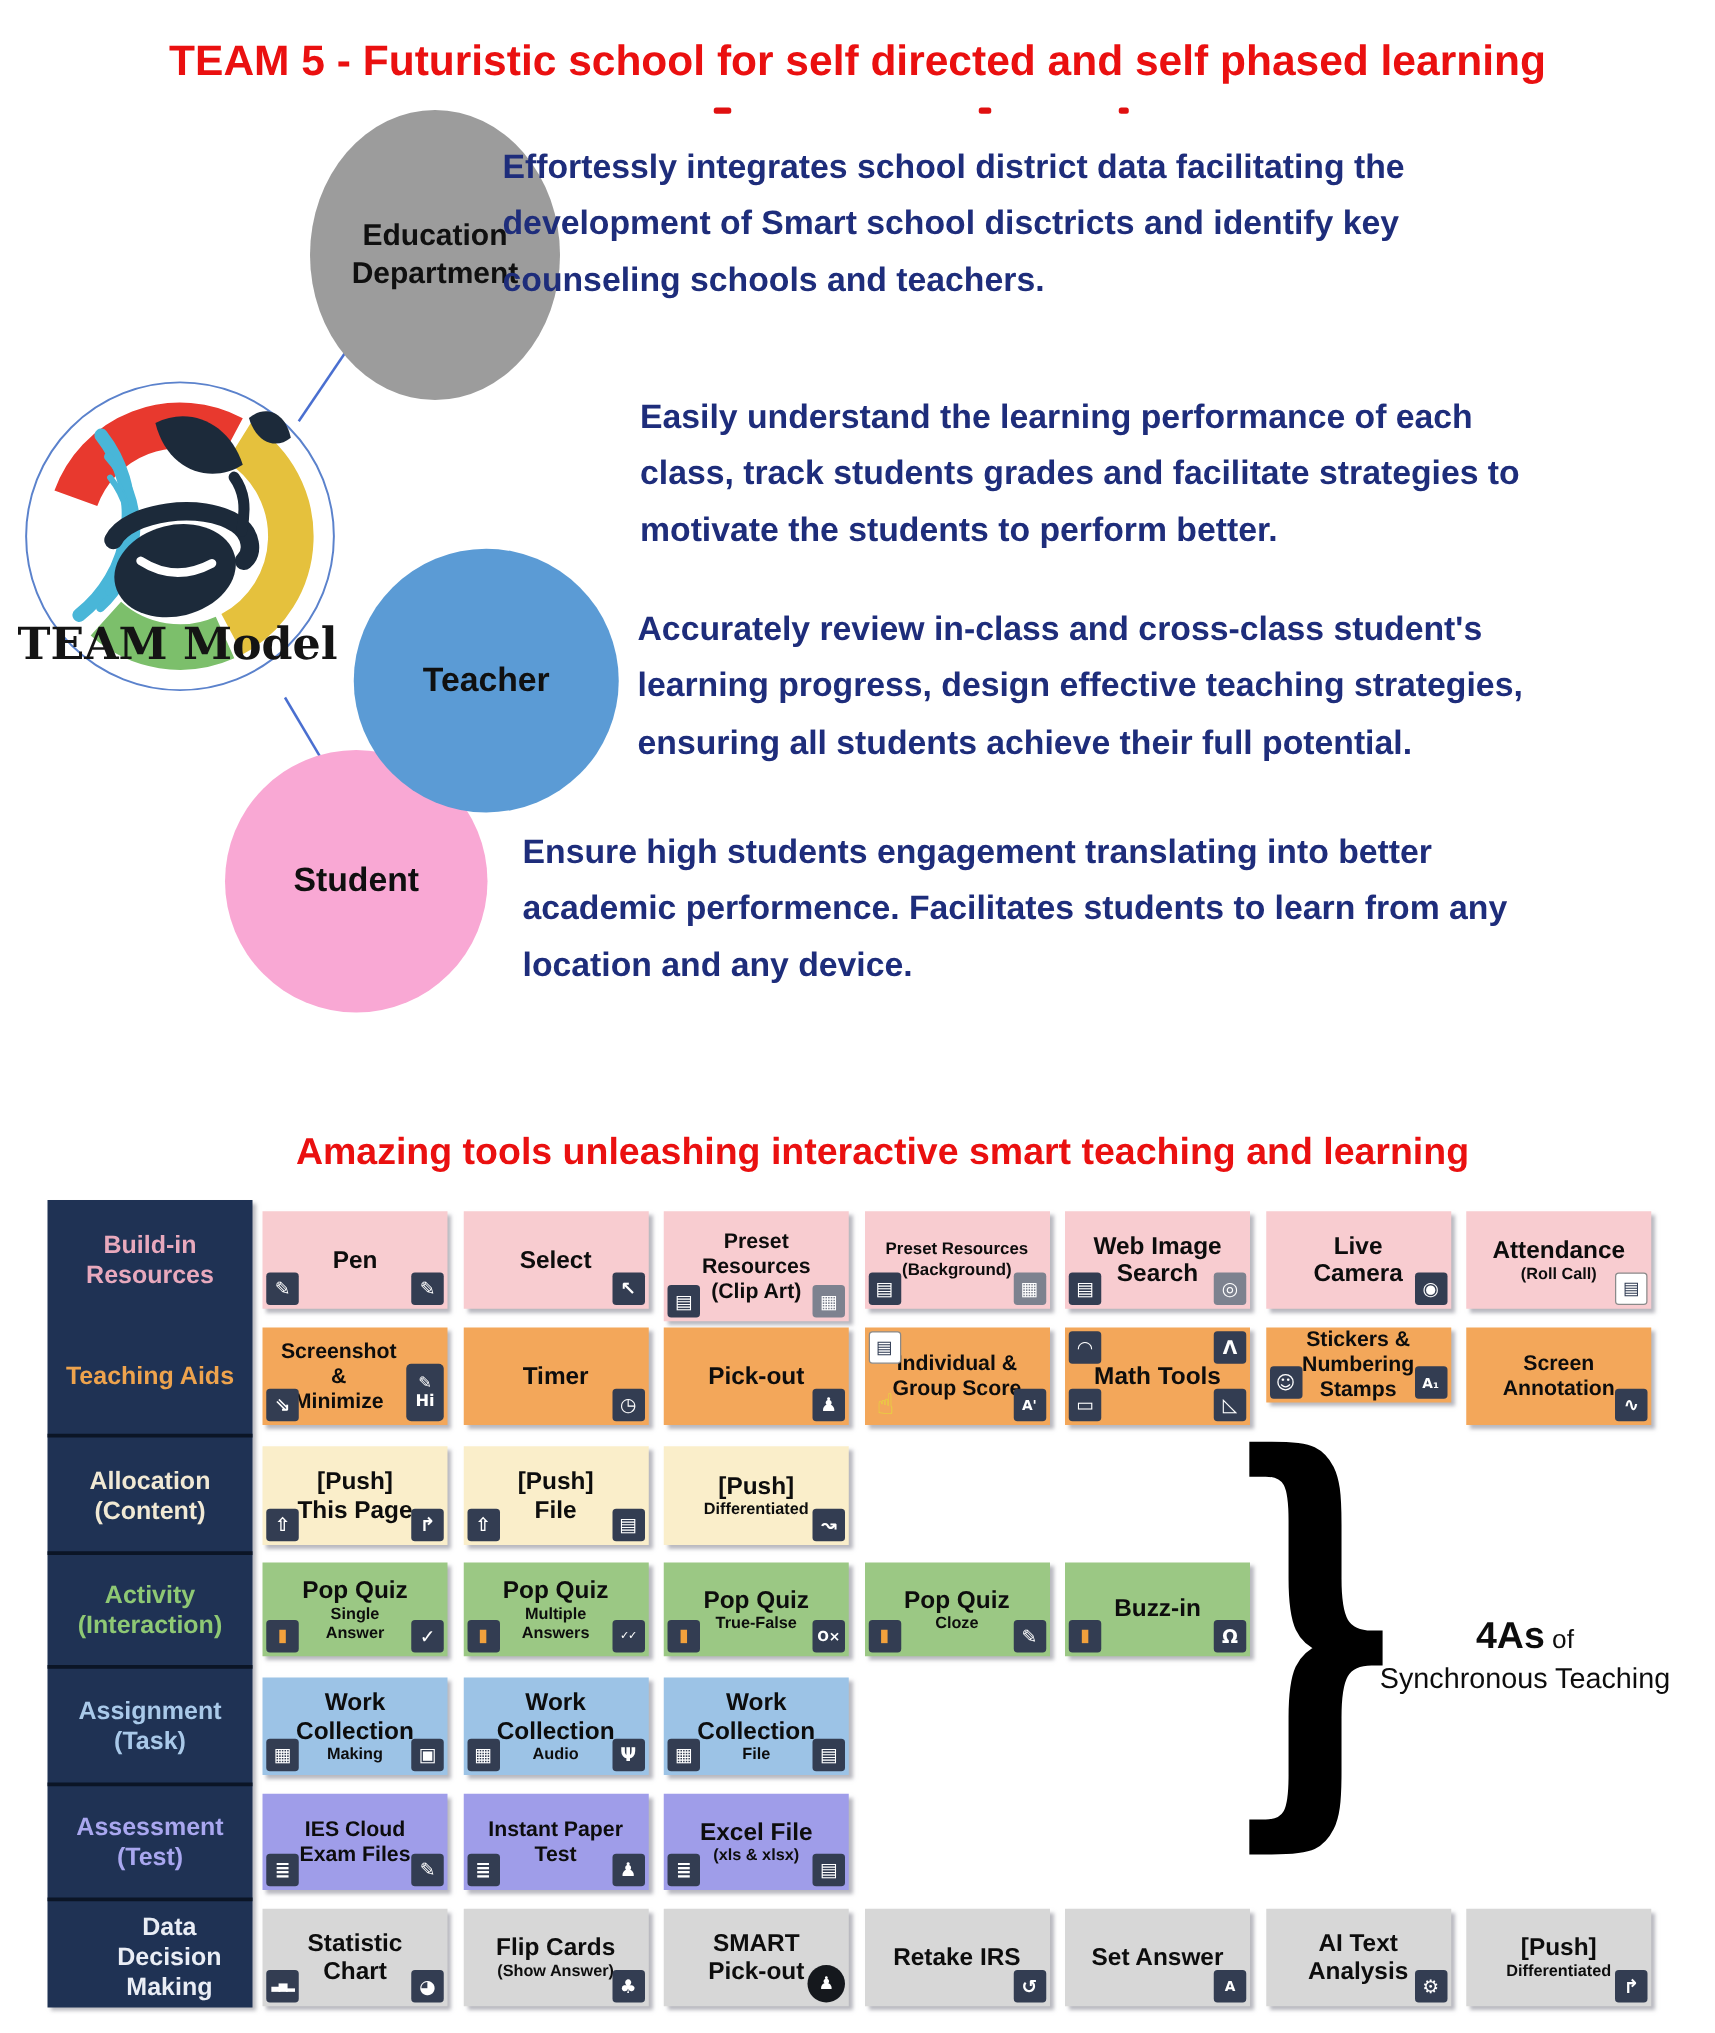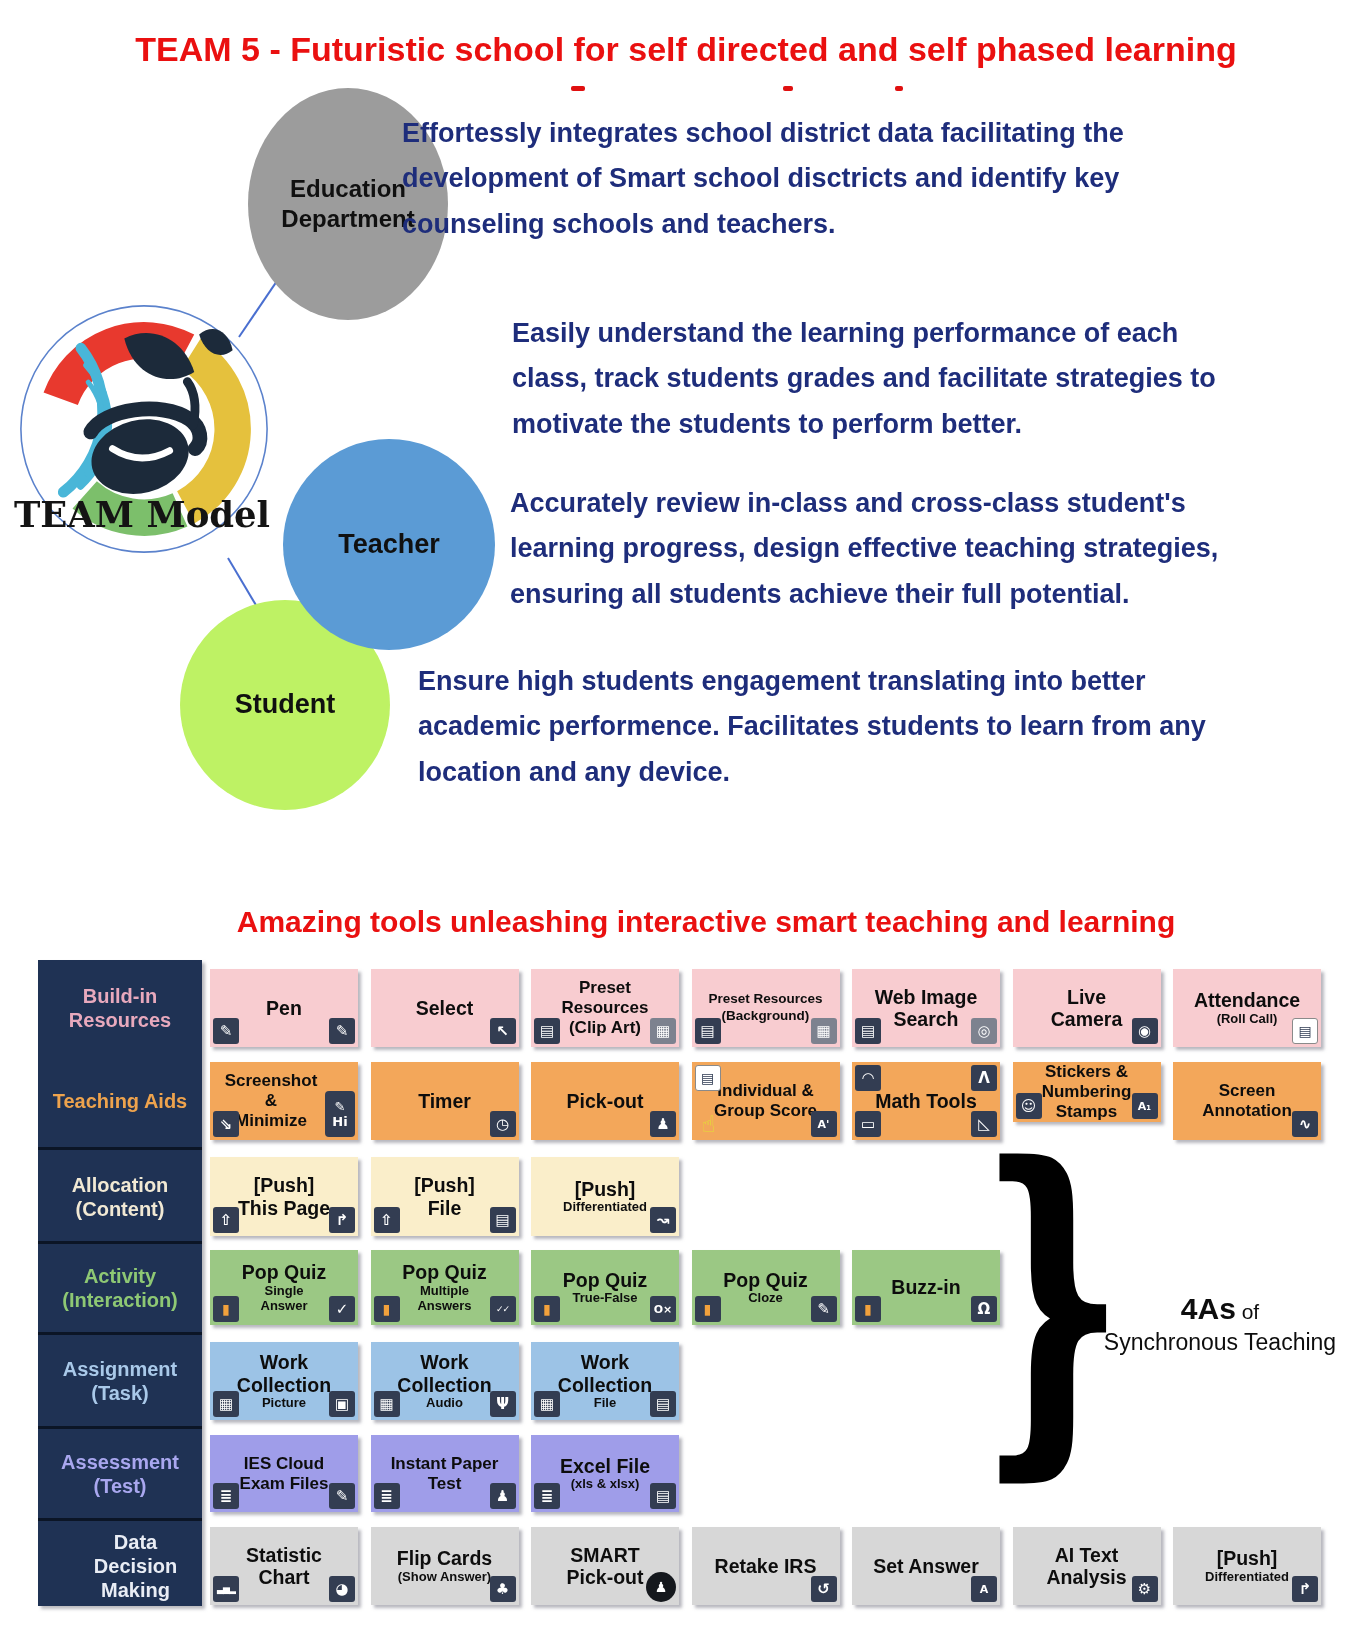--- a/index.html
+++ b/index.html
@@ -84,21 +84,21 @@
 
   <div class="red-title">TEAM 5 - Futuristic school for self directed and self phased learning</div>
   <div class="artifact a1"></div>
   <div class="artifact a2"></div>
   <div class="artifact a3"></div>
 
   <div class="node" id="node-edu" style="background: rgb(156, 156, 156);">
     <span>Education
 Department</span>
   </div>
-  <div class="node" id="node-student" style="background: #bef264;">
+  <div class="node" id="node-student" style="background: #f9a8d4;">
     <span>Student</span>
   </div>
   <div class="node" id="node-teacher" style="background: rgb(91, 155, 213);">
     <span>Teacher</span>
   </div>
 
   <svg class="logo-svg" viewBox="0 0 264 264">
     <circle cx="132" cy="132" r="125" fill="#ffffff" stroke="#5b82cc" stroke-width="1.6"></circle>
     <path d="M47.4,101.2 A90,90 0 0 1 174.3,52.5" fill="none" stroke="#e8392e" stroke-width="37"></path>
     <path d="M179.7,55.7 A90,90 0 0 1 174.3,211.5" fill="none" stroke="#e5c13d" stroke-width="37"></path>
@@ -137,21 +137,21 @@
       <div class="cat-label" style="top: 1008px; color: rgb(232, 169, 189);">Build-in Resources</div>
       <div class="tool-btn" style="left: 210px; top: 969px; height: 78px; background: rgb(248, 204, 208);">
         <div class="btn-label lg">Pen</div>
         <div class="icon pos-bl">✎</div>
         <div class="icon pos-br">✎</div>
       </div>
       <div class="tool-btn" style="left: 370.5px; top: 969px; height: 78px; background: rgb(248, 204, 208);">
         <div class="btn-label lg">Select</div>
         <div class="icon pos-br">↖</div>
       </div>
-      <div class="tool-btn" style="left: 531px; top: 969px; height: 78px; background: rgb(248, 204, 208);">
+      <div class="tool-btn" style="left: 531px; top: 969px; height: 88px; background: rgb(248, 204, 208);">
         <div class="btn-label md">Preset
 Resources
 (Clip Art)</div>
         <div class="icon pos-bl">▤</div>
         <div class="icon pos-br gray">▦</div>
       </div>
       <div class="tool-btn" style="left: 691.5px; top: 969px; height: 78px; background: rgb(248, 204, 208);">
         <div class="btn-label sm">Preset Resources
 (Background)</div>
         <div class="icon pos-bl">▤</div>
@@ -265,21 +265,21 @@
       </div>
       <div class="tool-btn" style="left: 852px; top: 1250px; height: 75px; background: rgb(155, 200, 132);">
         <div class="btn-label lg">Buzz-in</div>
         <div class="icon pos-bl clicker">▮</div>
         <div class="icon pos-br">Ω</div>
       </div>
       <div class="cat-label" style="top: 1381px; color: rgb(169, 201, 233);">Assignment (Task)</div>
       <div class="tool-btn" style="left: 210px; top: 1342px; height: 78px; background: rgb(156, 195, 230);">
         <div class="btn-label lg">Work
 Collection</div>
-        <div class="btn-sub">Picture</div>
+        <div class="btn-sub">Making</div>
         <div class="icon pos-bl">▦</div>
         <div class="icon pos-br">▣</div>
       </div>
       <div class="tool-btn" style="left: 370.5px; top: 1342px; height: 78px; background: rgb(156, 195, 230);">
         <div class="btn-label lg">Work
 Collection</div>
         <div class="btn-sub">Audio</div>
         <div class="icon pos-bl">▦</div>
         <div class="icon pos-br">Ψ</div>
       </div>

